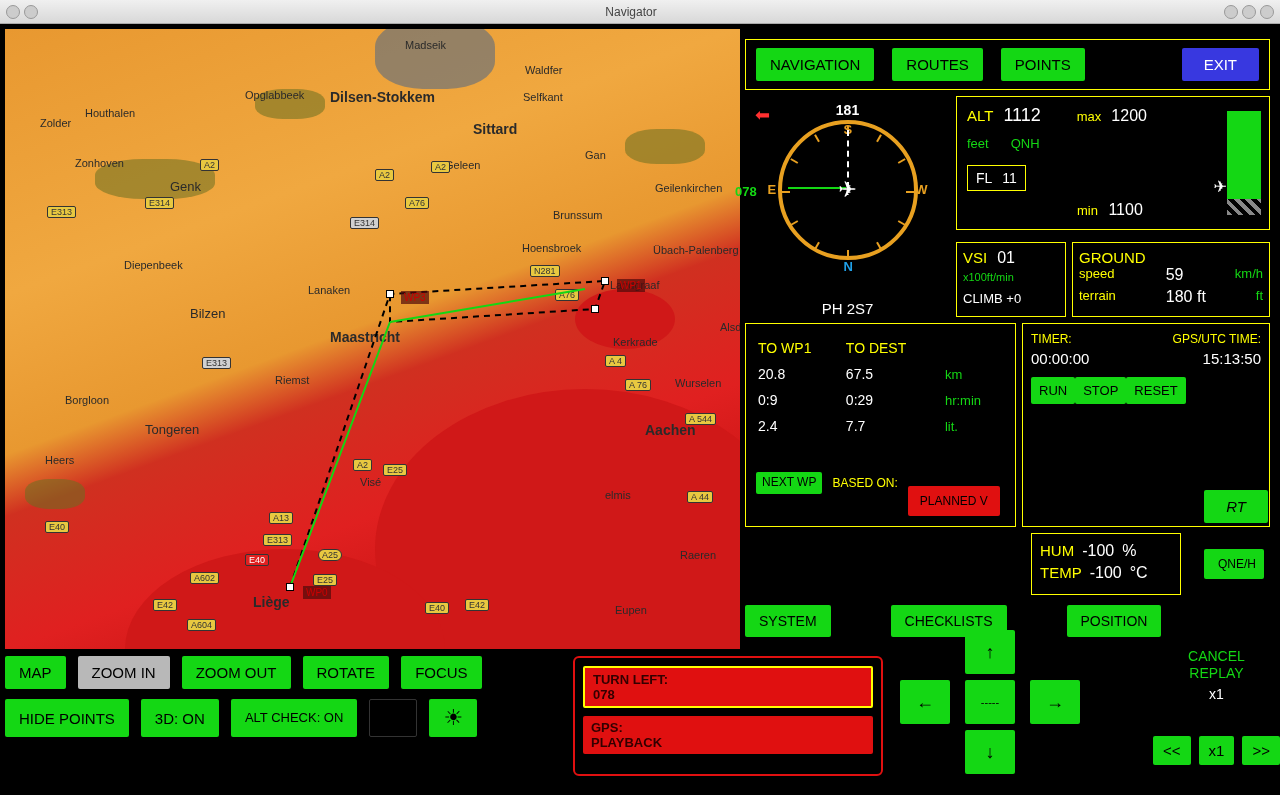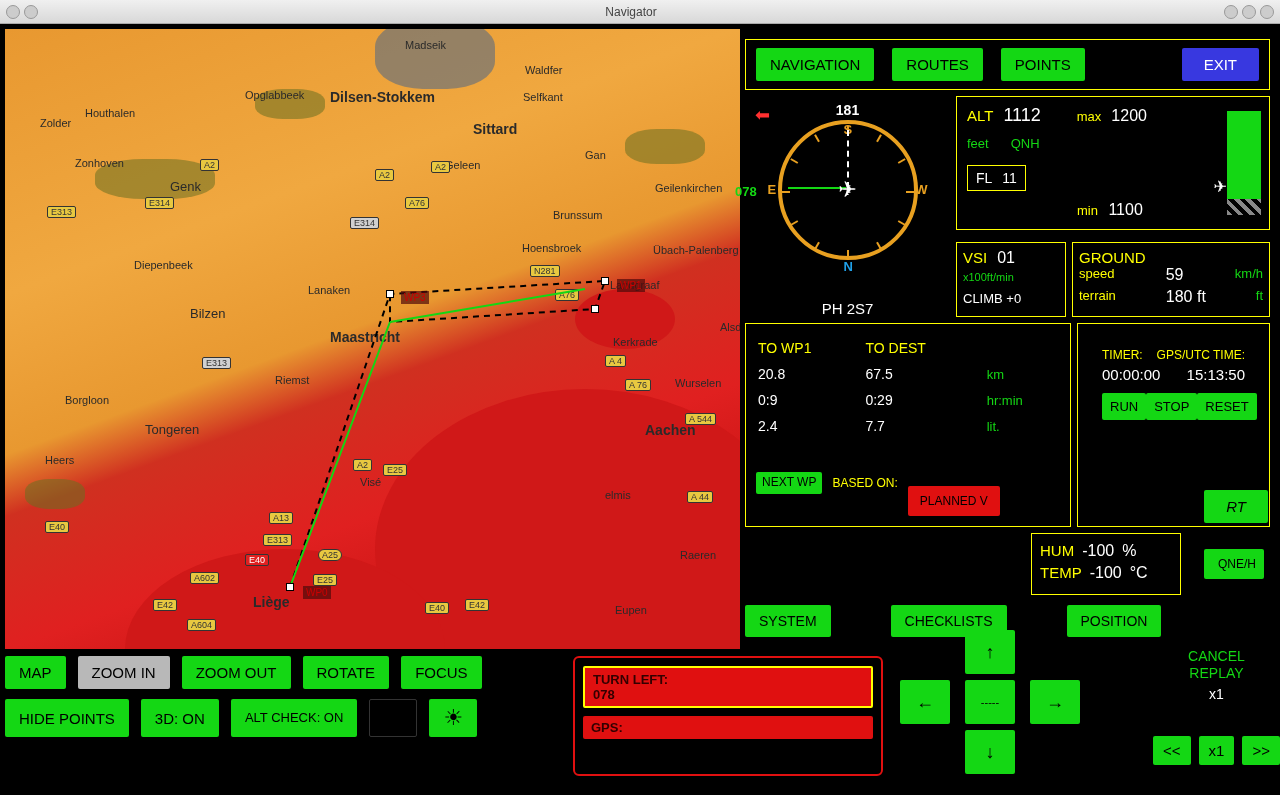--- a/index.html
+++ b/index.html
@@ -57,21 +57,21 @@
   .ground-block { flex: 1; border: 1px solid #ff0; padding: 6px; }
   .g-row { display: flex; justify-content: space-between; font-size: 13px; margin-bottom: 4px; }
   
   .nav-row { display: flex; gap: 6px; margin-top: 6px; }
   .wp-block { flex: 1; border: 1px solid #ff0; padding: 10px; }
   .wp-table { width: 100%; font-size: 14px; }
   .wp-table td { padding: 4px 0; }
   .wp-hdr { color: #ff0; }
   .wp-actions { display: flex; gap: 10px; margin-top: 10px; align-items: center; }
   
-  .timer-block { width: 193px; border: 1px solid #ff0; padding: 24px; }
+  .timer-block { width: 248px; border: 1px solid #ff0; padding: 8px; }
   .timer-labels { display: flex; justify-content: space-between; font-size: 12px; color: #ff0; }
   .timer-values { display: flex; justify-content: space-between; font-size: 15px; margin: 4px 0 10px; }
   .timer-btns { display: flex; gap: 0; align-items: center; }
   
   .env-row { display: flex; gap: 6px; margin-top: 6px; }
   .env-block { border: 1px solid #ff0; padding: 8px; width: 150px; }
   .env-r { display: flex; gap: 8px; font-size: 14px; margin-bottom: 4px; }
   
   .sys-row { display: flex; gap: 60px; margin-top: 10px; }
   
@@ -126,21 +126,21 @@
     <div class="map-redzone" style="left:570px;top:260px;width:100px;height:60px;"></div>
 
     <div class="map-city" style="left:325px;top:60px;font-size:14px;font-weight:bold;">Dilsen-Stokkem</div>
     <div class="map-city" style="left:240px;top:60px;">Opglabbeek</div>
     <div class="map-city" style="left:80px;top:78px;">Houthalen</div>
     <div class="map-city" style="left:35px;top:88px;">Zolder</div>
     <div class="max-city" style="left:400px;top:10px;position:absolute;font-size:11px;color:#2a2a2a;">Madseik</div>
     <div class="map-city" style="left:520px;top:35px;">Waldfer</div>
     <div class="map-city" style="left:70px;top:128px;">Zonhoven</div>
     <div class="map-city" style="left:165px;top:150px;font-size:13px;">Genk</div>
-    <div class="map-city" style="left:129px;top:230px;">Diepenbeek</div>
+    <div class="map-city" style="left:119px;top:230px;">Diepenbeek</div>
     <div class="map-city" style="left:185px;top:277px;font-size:13px;">Bilzen</div>
     <div class="map-city" style="left:60px;top:365px;">Borgloon</div>
     <div class="map-city" style="left:140px;top:393px;font-size:13px;">Tongeren</div>
     <div class="map-city" style="left:40px;top:425px;">Heers</div>
     <div class="map-city" style="left:270px;top:345px;">Riemst</div>
     <div class="map-city" style="left:303px;top:255px;">Lanaken</div>
     <div class="map-city" style="left:325px;top:300px;font-size:14px;font-weight:bold;">Maastricht</div>
     <div class="map-city" style="left:355px;top:447px;">Visé</div>
     <div class="map-city" style="left:248px;top:565px;font-size:14px;font-weight:bold;">Liège</div>
     <div class="map-city" style="left:468px;top:92px;font-size:14px;font-weight:bold;">Sittard</div>
@@ -386,20 +386,21 @@
       <button class="btn-green icon-btn">☀</button>
     </div>
 
     <div class="alert-box">
       <div class="alert-turn">
         <div>TURN LEFT:</div>
         <div>078</div>
       </div>
       <div class="alert-gps">
         <div>GPS:</div>
+        <div>PLAYBACK</div>
       </div>
     </div>
 
     <div class="dpad">
       <button class="dpad-btn" style="left:65px;top:0;">↑</button>
       <button class="dpad-btn" style="left:0;top:50px;">←</button>
       <button class="dpad-btn dpad-center" style="left:65px;top:50px;font-size:11px;">-----</button>
       <button class="dpad-btn" style="left:130px;top:50px;">→</button>
       <button class="dpad-btn" style="left:65px;top:100px;">↓</button>
     </div>

